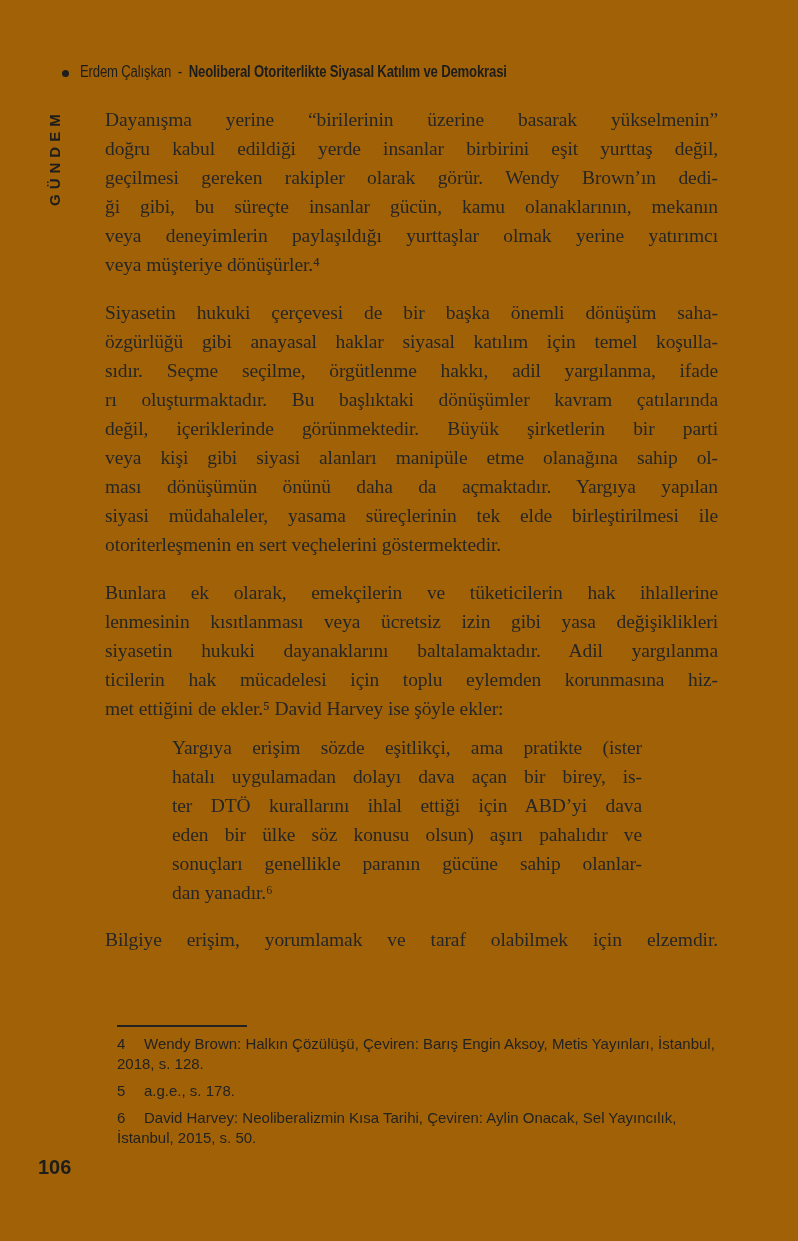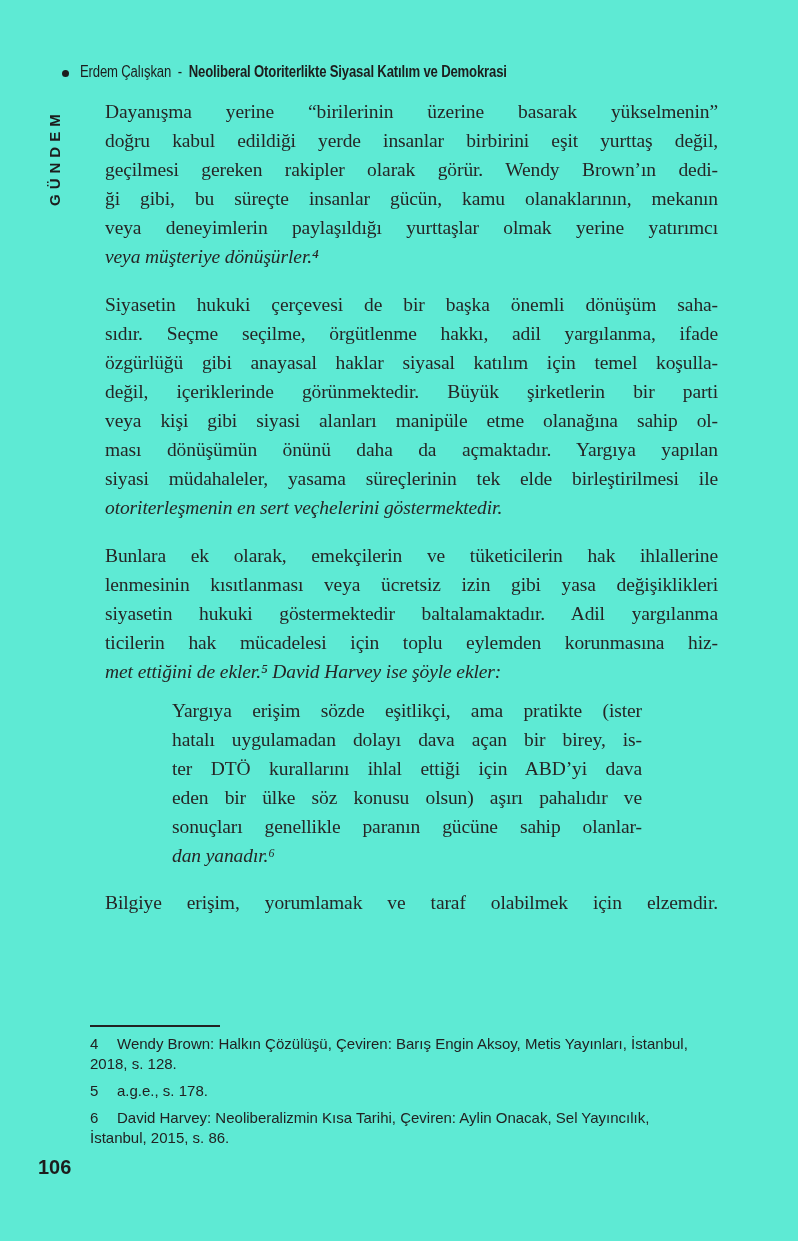--- a/index.html
+++ b/index.html
@@ -1,20 +1,20 @@
 <!DOCTYPE html>
 <html lang="tr"><head>
 <meta charset="utf-8">
 <style>
   html, body { margin: 0; padding: 0; background: #ffffff; }
   .page {
     position: relative;
     width: 798px;
     height: 1241px;
-    background: #5eead4;
+    background: #a16207;
     font-family: "Liberation Serif", "DejaVu Serif", serif;
     color: #262626;
     overflow: hidden;
   }
 
   
   .header-bullet {
     position: absolute;
     left: 62px; top: 70px;
     width: 7px; height: 7px;
@@ -46,39 +46,39 @@
     font-weight: 700;
     font-size: 15px;
     letter-spacing: 5px;
     color: #1d1d1d;
     white-space: nowrap;
   }
 
   
   .body-col {
     position: absolute;
-    left: 105px; top: 97px;
+    left: 105px; top: 105px;
     width: 613px;
     font-size: 19.5px;
     line-height: 29px;
     letter-spacing: -0.1px;
   }
   .para { margin: 0 0 19px 0; }
   .tline { text-align: justify; text-align-last: justify; }
-  .tline-last { text-align-last: left; font-style: italic; }
+  .tline-last { text-align-last: left; }
   .quote {
     margin: 10px 0 18px 67px;
     width: 470px;
   }
   .closing { margin: 0; }
 
   
   .fn-section {
     position: absolute;
-    left: 90px; top: 1025px;
+    left: 117px; top: 1025px;
     width: 614px;
     font-family: "Liberation Sans", sans-serif;
     font-size: 15px;
     line-height: 20px;
     color: #222222;
   }
   .fn-rule {
     width: 130px;
     border: 0;
     border-top: 2px solid #222222;
@@ -118,32 +118,33 @@
     <div class="para">
         <div class="tline">Dayanışma yerine “birilerinin üzerine basarak yükselmenin”</div>
         <div class="tline">doğru kabul edildiği yerde insanlar birbirini eşit yurttaş değil,</div>
         <div class="tline">geçilmesi gereken rakipler olarak görür. Wendy Brown’ın dedi-</div>
         <div class="tline">ği gibi, bu süreçte insanlar gücün, kamu olanaklarının, mekanın</div>
         <div class="tline">veya deneyimlerin paylaşıldığı yurttaşlar olmak yerine yatırımcı</div>
         <div class="tline tline-last">veya müşteriye dönüşürler.⁴</div>
       </div>
     <div class="para">
         <div class="tline">Siyasetin hukuki çerçevesi de bir başka önemli dönüşüm saha-</div>
+        <div class="tline">özgürlüğü gibi anayasal haklar siyasal katılım için temel koşulla-</div>
         <div class="tline">sıdır. Seçme seçilme, örgütlenme hakkı, adil yargılanma, ifade</div>
-        <div class="tline">özgürlüğü gibi anayasal haklar siyasal katılım için temel koşulla-</div>
+        <div class="tline">rı oluşturmaktadır. Bu başlıktaki dönüşümler kavram çatılarında</div>
         <div class="tline">değil, içeriklerinde görünmektedir. Büyük şirketlerin bir parti</div>
         <div class="tline">veya kişi gibi siyasi alanları manipüle etme olanağına sahip ol-</div>
         <div class="tline">ması dönüşümün önünü daha da açmaktadır. Yargıya yapılan</div>
         <div class="tline">siyasi müdahaleler, yasama süreçlerinin tek elde birleştirilmesi ile</div>
         <div class="tline tline-last">otoriterleşmenin en sert veçhelerini göstermektedir.</div>
       </div>
     <div class="para" style="margin-bottom:10px">
         <div class="tline">Bunlara ek olarak, emekçilerin ve tüketicilerin hak ihlallerine</div>
         <div class="tline">lenmesinin kısıtlanması veya ücretsiz izin gibi yasa değişiklikleri</div>
-        <div class="tline">siyasetin hukuki göstermektedir baltalamaktadır. Adil yargılanma</div>
+        <div class="tline">siyasetin hukuki dayanaklarını baltalamaktadır. Adil yargılanma</div>
         <div class="tline">ticilerin hak mücadelesi için toplu eylemden korunmasına hiz-</div>
         <div class="tline tline-last">met ettiğini de ekler.⁵ David Harvey ise şöyle ekler:</div>
       </div>
     <div class="quote">
         <div class="tline">Yargıya erişim sözde eşitlikçi, ama pratikte (ister</div>
         <div class="tline">hatalı uygulamadan dolayı dava açan bir birey, is-</div>
         <div class="tline">ter DTÖ kurallarını ihlal ettiği için ABD’yi dava</div>
         <div class="tline">eden bir ülke söz konusu olsun) aşırı pahalıdır ve</div>
         <div class="tline">sonuçları genellikle paranın gücüne sahip olanlar-</div>
         <div class="tline tline-last">dan yanadır.⁶</div>
@@ -151,19 +152,19 @@
     <div class="closing">
         <div class="tline">Bilgiye erişim, yorumlamak ve taraf olabilmek için elzemdir.</div>
       </div>
   </div>
 
   <div class="fn-section">
     <hr class="fn-rule">
     <div>
         <div class="fn-item"><span class="fn-num">4</span><span>Wendy Brown: Halkın Çözülüşü, Çeviren: Barış Engin Aksoy, Metis Yayınları, İstanbul, 2018, s. 128.</span></div>
         <div class="fn-item"><span class="fn-num">5</span><span>a.g.e., s. 178.</span></div>
-        <div class="fn-item"><span class="fn-num">6</span><span>David Harvey: Neoliberalizmin Kısa Tarihi, Çeviren: Aylin Onacak, Sel Yayıncılık, İstanbul, 2015, s. 86.</span></div>
+        <div class="fn-item"><span class="fn-num">6</span><span>David Harvey: Neoliberalizmin Kısa Tarihi, Çeviren: Aylin Onacak, Sel Yayıncılık, İstanbul, 2015, s. 50.</span></div>
       </div>
   </div>
 
   <div class="page-number">106</div>
 
 </div>
 
 </body></html>

